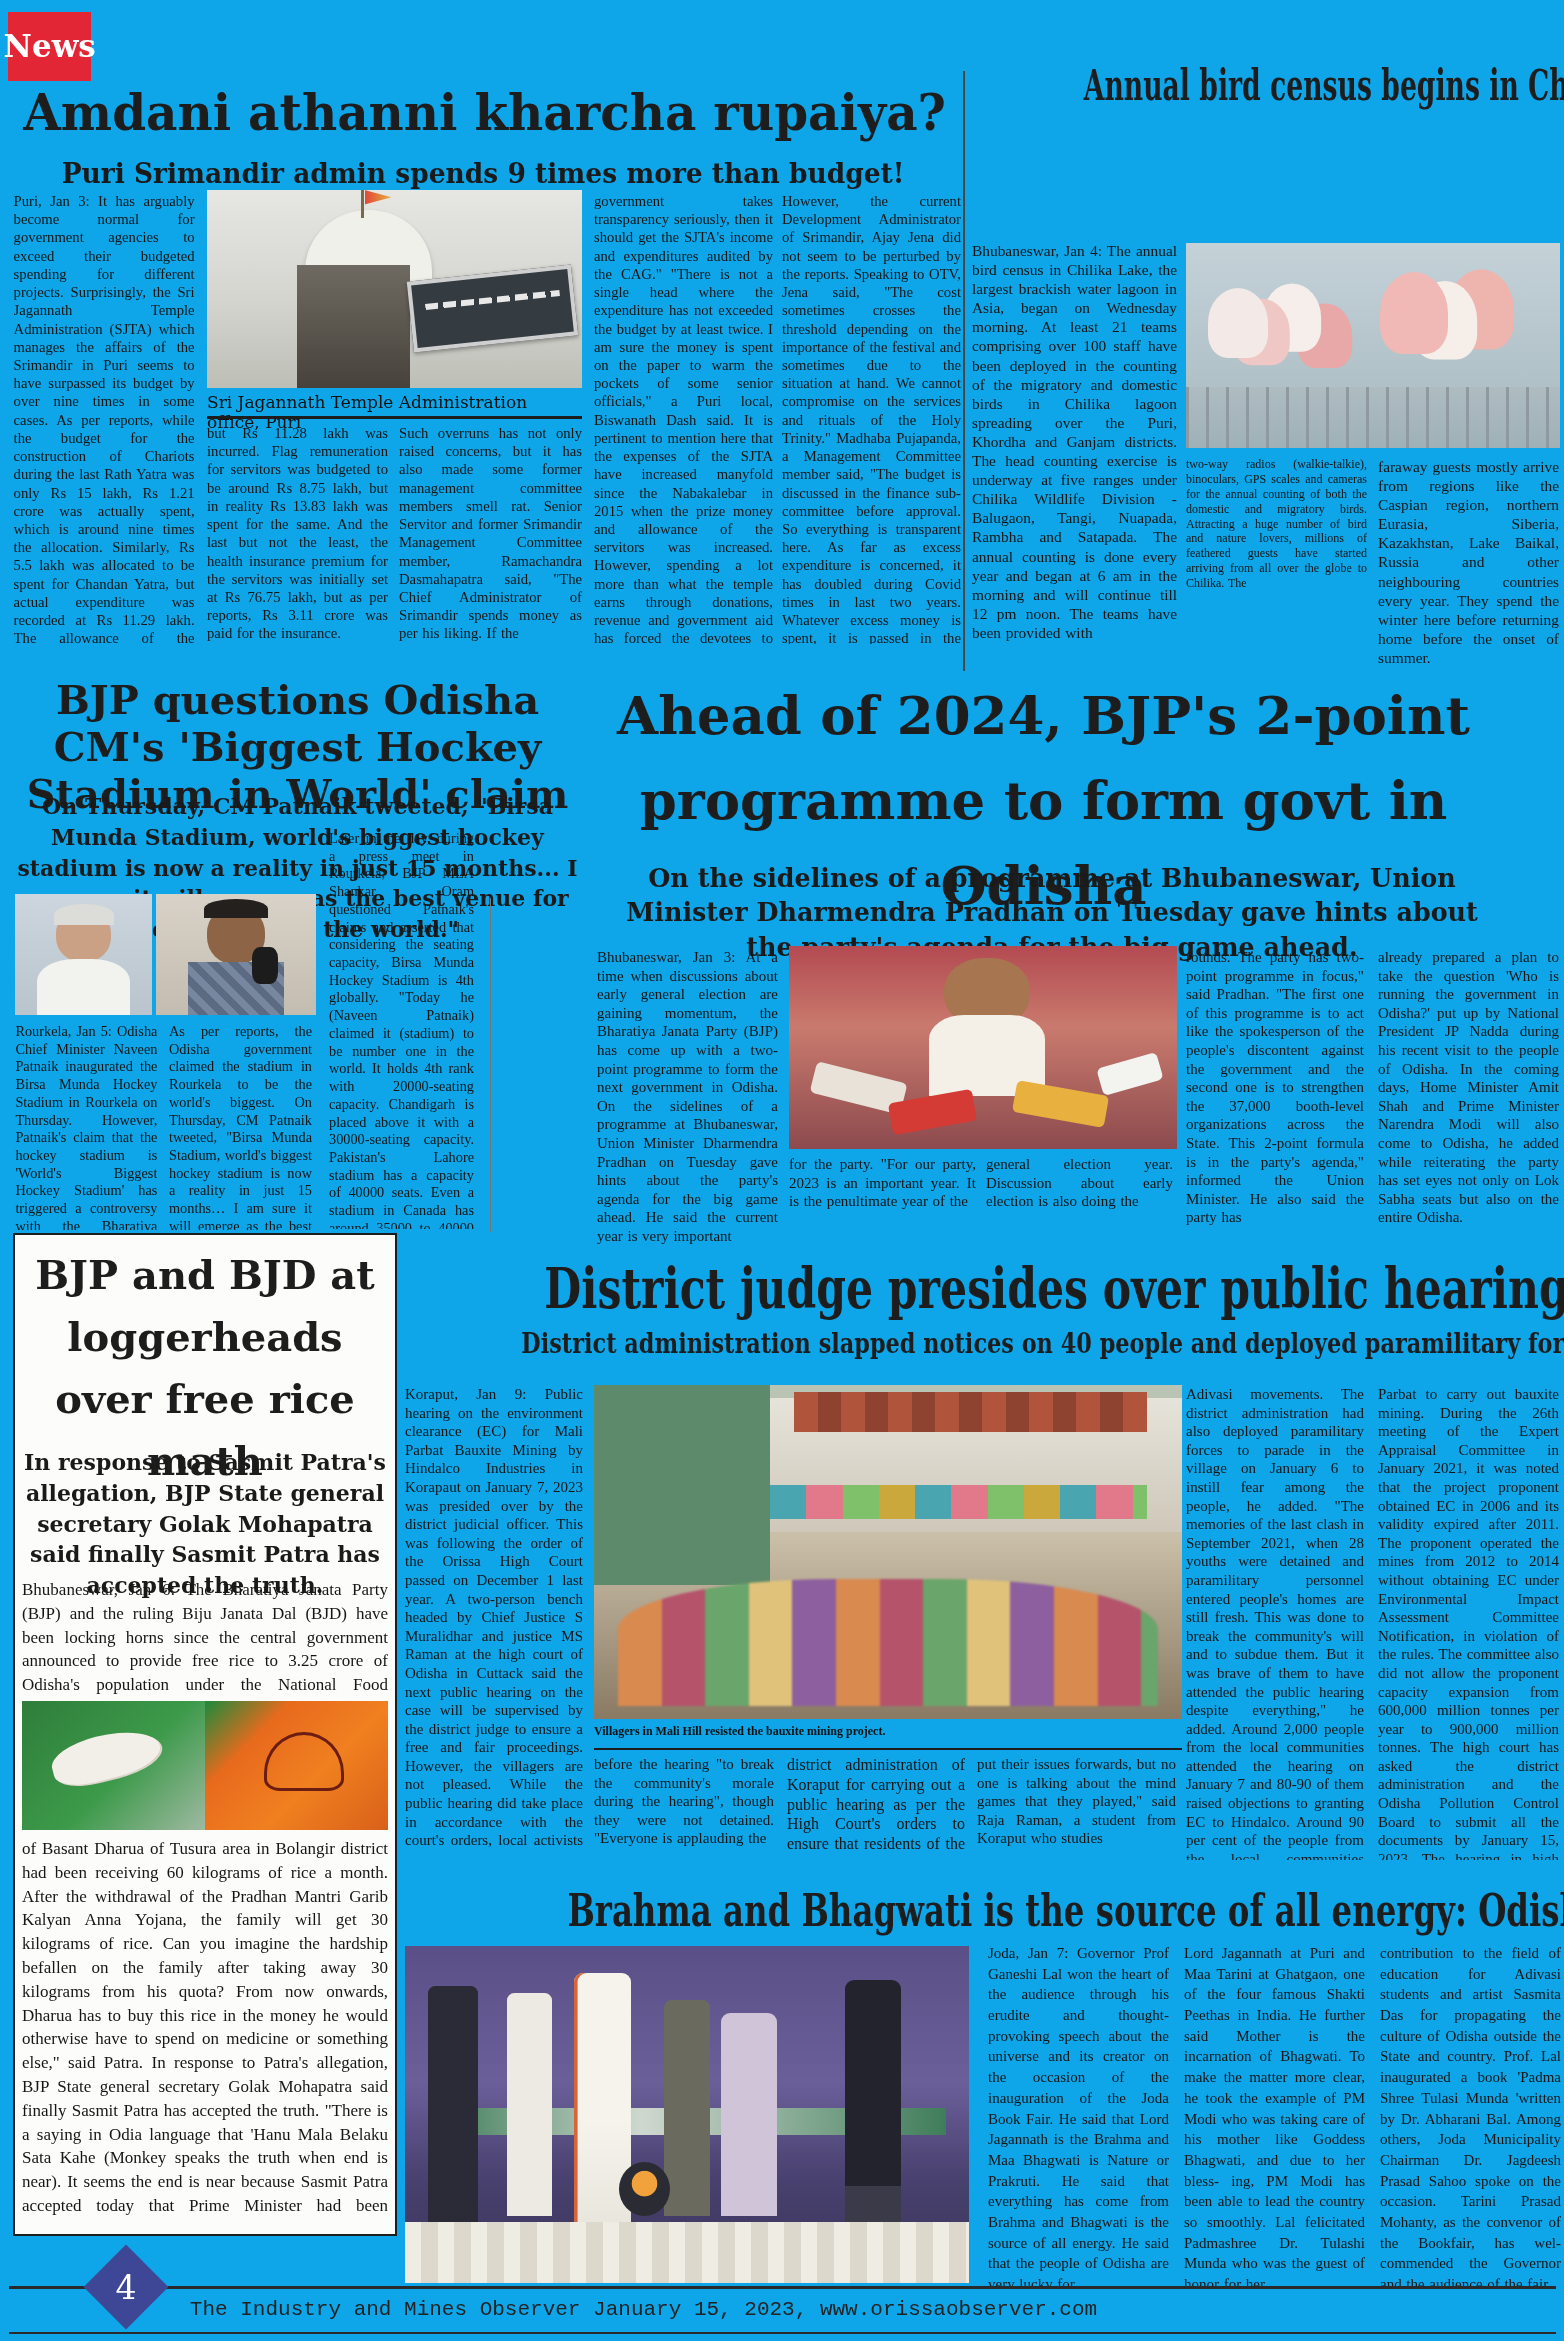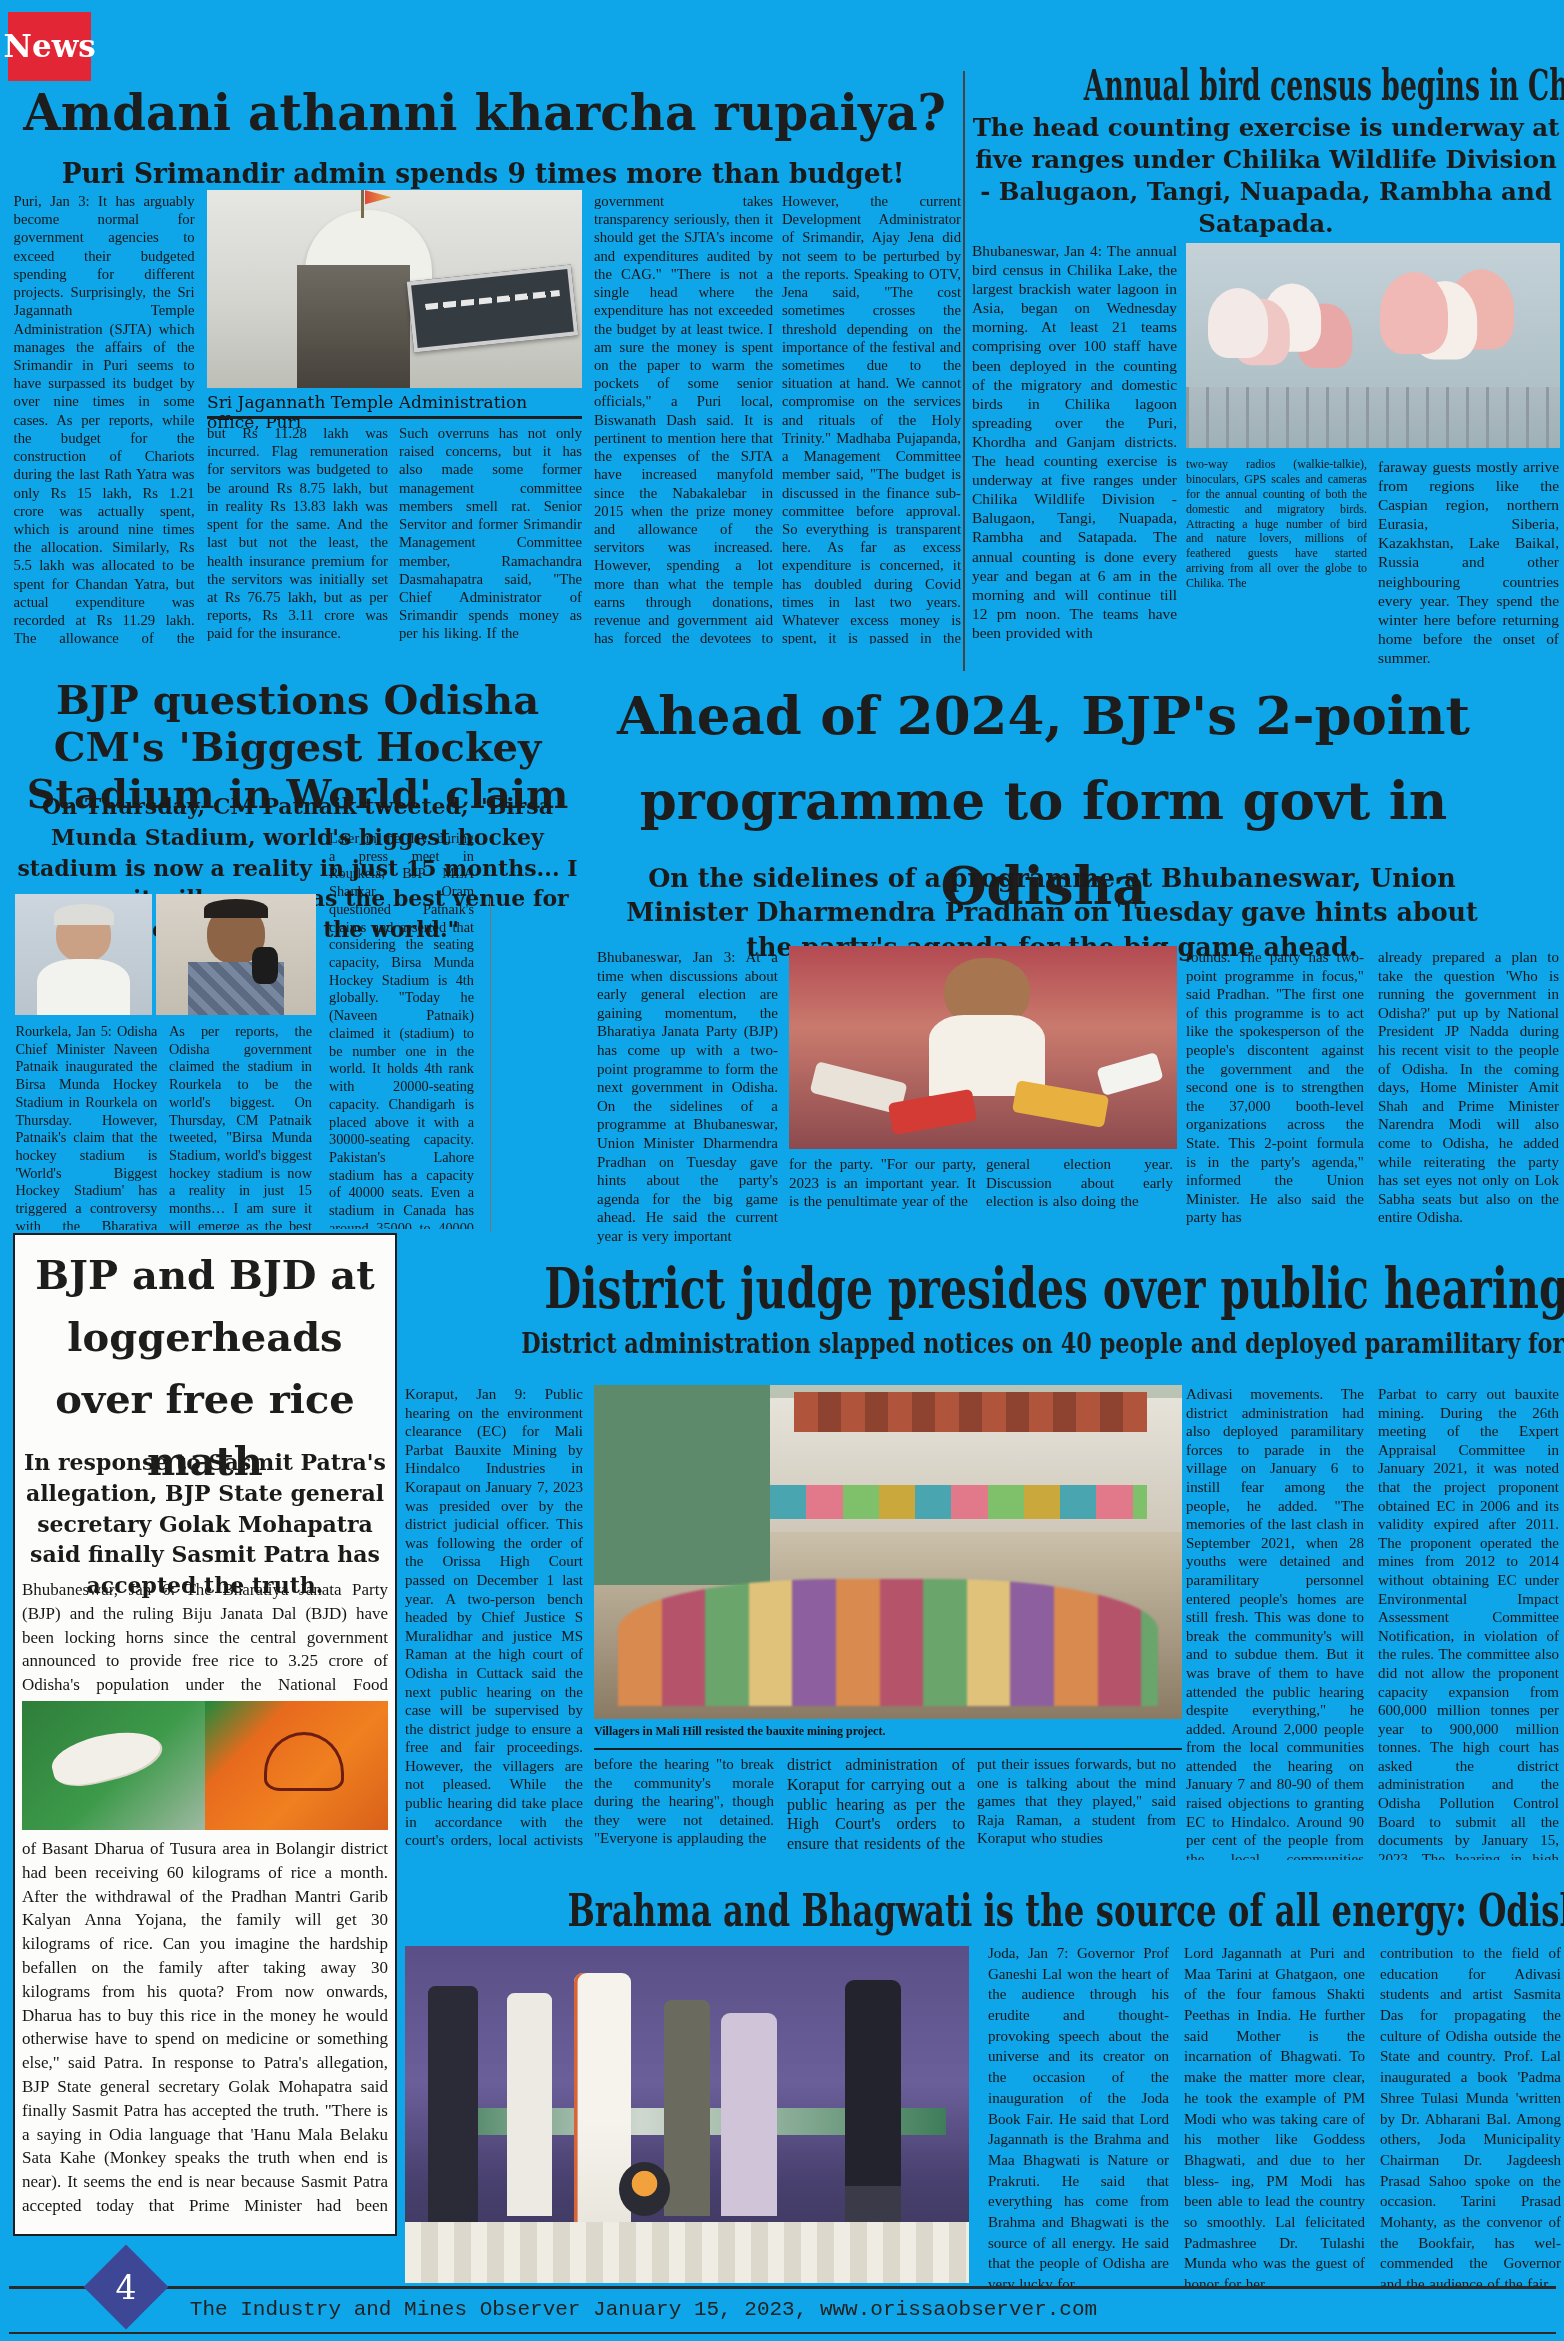--- a/index.html
+++ b/index.html
@@ -61,21 +61,20 @@
   <div class="col" style="left:207px;top:424px;width:181px;height:219px;font-size:14.7px">but Rs 11.28 lakh was incurred. Flag remuneration for servitors was budgeted to be around Rs 8.75 lakh, but in reality Rs 13.83 lakh was spent for the same. And the last but not the least, the health insurance premium for the servitors was initially set at Rs 76.75 lakh, but as per reports, Rs 3.11 crore was paid for the insurance.</div>
   <div class="col" style="left:399px;top:424px;width:183px;height:219px;font-size:14.7px">Such overruns has not only raised concerns, but it has also made some former management committee members smell rat. Senior Servitor and former Srimandir Management Committee member, Ramachandra Dasmahapatra said, "The Chief Administrator of Srimandir spends money as per his liking. If the</div>
   <div class="col" style="left:594px;top:192px;width:179px;height:452px;font-size:14.7px">government takes transparency seriously, then it should get the SJTA's income and expenditures audited by the CAG." "There is not a single head where the expenditure has not exceeded the budget by at least twice. I am sure the money is spent on the paper to warm the pockets of some senior officials," a Puri local, Biswanath Dash said. It is pertinent to mention here that the expenses of the SJTA have increased manyfold since the Nabakalebar in 2015 when the prize money and allowance of the servitors was increased. However, spending a lot more than what the temple earns through donations, revenue and government aid has forced the devotees to question the prudence of the SJTA.</div>
   <div class="col" style="left:782px;top:192px;width:179px;height:452px;font-size:14.7px">However, the current Development Administrator of Srimandir, Ajay Jena did not seem to be perturbed by the reports. Speaking to OTV, Jena said, "The cost sometimes crosses the threshold depending on the importance of the festival and sometimes due to the situation at hand. We cannot compromise on the services and rituals of the Holy Trinity." Madhaba Pujapanda, a Management Committee member said, "The budget is discussed in the finance sub-committee before approval. So everything is transparent here. As far as excess expenditure is concerned, it has doubled during Covid times in last two years. Whatever excess money is spent, it is passed in the supplementary budget, subsequently."</div>
 
   <div class="rule" style="left:963px;top:71px;width:1.8px;height:600px;background:#444"></div>
 
   <div class="headline" style="left:972px;top:60px;width:588px;font-size:43px">
     <span class="sq nw" style="--sx:.62">Annual bird census begins in Chilika lagoon</span>
   </div>
-  <div class="sub" style="left:972px;top:112px;width:588px;font-size:24.5px">The head counting exercise is underway at five ranges under Chilika Wildlife Division - Balugaon, Tangi, Nuapada, Rambha and Satapada.</div>
 
   <div class="col" style="left:972px;top:241px;width:205px;height:410px;font-size:15.4px">Bhubaneswar, Jan 4: The annual bird census in Chilika Lake, the largest brackish water lagoon in Asia, began on Wednesday morning. At least 21 teams comprising over 100 staff have been deployed in the counting of the migratory and domestic birds in Chilika lagoon spreading over the Puri, Khordha and Ganjam districts. The head counting exercise is underway at five ranges under Chilika Wildlife Division - Balugaon, Tangi, Nuapada, Rambha and Satapada. The annual counting is done every year and began at 6 am in the morning and will continue till 12 pm noon. The teams have been provided with</div>
 
   <div class="ph" style="left:1186px;top:243px;width:374px;height:205px;background:linear-gradient(180deg,#c4d2d8 0%,#b3c3ca 60%,#a8b8bf 100%)">
     <div style="left:6%;top:22%;width:16%;height:34%;background:#f3e9e6;border-radius:60% 60% 40% 40%;box-shadow:23.6px 9px 0 -1.8px #efc7c4, 54px -5.4px 0 -0.9px #f5eeea, 87px 12.7px 0 -2.7px #e9a8a8"></div>
     <div style="left:52%;top:14%;width:18%;height:40%;background:#f0b9b6;border-radius:60% 60% 40% 40%;box-shadow:31px 7.3px 0 -1.8px #f6efe9, 67px -3.6px 0 -0.9px #eeb4ae"></div>
     <div style="left:0;top:70%;width:100%;height:30%;background:repeating-linear-gradient(90deg,#8f9aa0 0 2.7px,transparent 2.7px 20px),linear-gradient(180deg,#aebcc2,#9fb0b7)"></div>
   </div>
   <div class="col" style="left:1186px;top:457px;width:181px;height:219px;font-size:12px">two-way radios (walkie-talkie), binoculars, GPS scales and cameras for the annual counting of both the domestic and migratory birds. Attracting a huge number of bird and nature lovers, millions of feathered guests have started arriving from all over the globe to Chilika. The</div>
   <div class="col" style="left:1378px;top:457px;width:181px;height:219px;font-size:15.4px">faraway guests mostly arrive from regions like the Caspian region, northern Eurasia, Siberia, Kazakhstan, Lake Baikal, Russia and other neighbouring countries every year. They spend the winter here before returning home before the onset of summer.</div>

